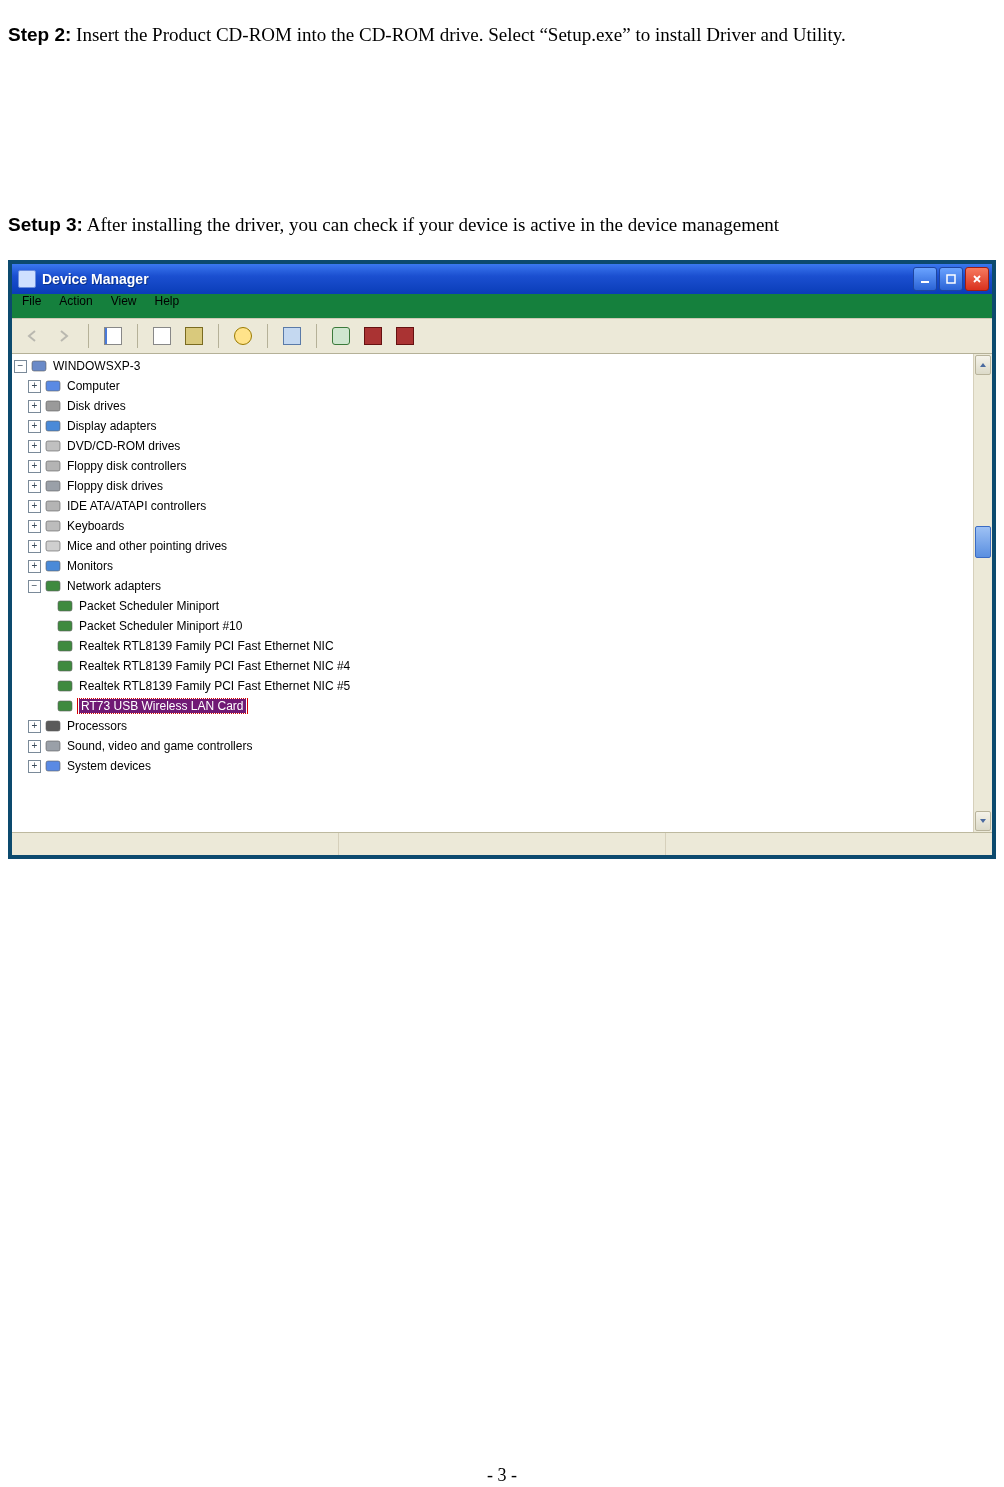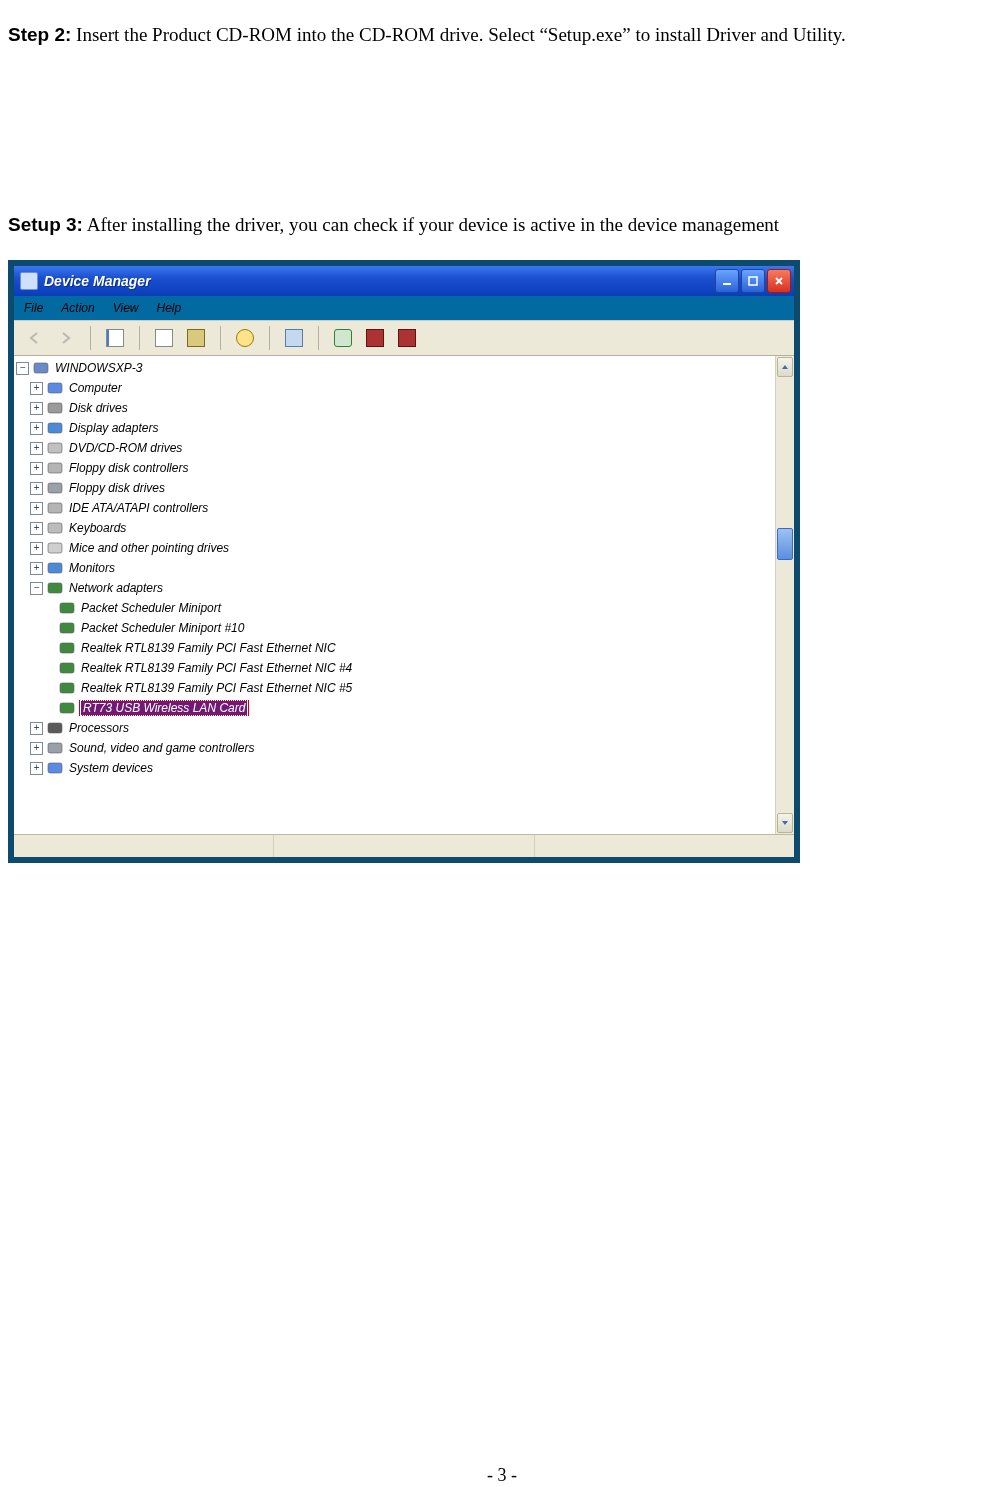--- a/index.html
+++ b/index.html
@@ -14,27 +14,26 @@
     width:1004px;
     height:1487px;
     box-sizing:border-box;
     padding:0 8px;
     position:relative;
   }
   .step-text{line-height:32px;text-align:justify;}
   .step-label{font-family:Arial,sans-serif;font-weight:bold;}
   .gap-small{height:120px;}
   .screenshot{
-    width:792px;
-    border:6px solid #0c4a6e;
+    width:988px;
+    border:4px solid #0c4a6e;
     box-sizing:border-box;
     font-family:Tahoma,Arial,sans-serif;
     font-size:12px;
     color:#000;
-    font-style:italic;
   }
   .titlebar{
     height:30px;
     background:linear-gradient(#3a78ef,#1b4fd0 40%,#0a3db8);
     display:flex;
     align-items:center;
     justify-content:space-between;
     padding:0 3px 0 6px;
     color:#fff;
   }
@@ -44,24 +43,23 @@
   .winbtns{display:flex;gap:2px;}
   .winbtn{
     width:22px;height:22px;border-radius:3px;
     background:linear-gradient(#6aa3ff,#2a63d6);
     border:1px solid #1e46a0;
     display:flex;align-items:center;justify-content:center;
     color:#fff;font-weight:bold;
   }
   .winbtn.close{background:linear-gradient(#f77a5e,#d9311e);border-color:#9e1d10;}
   .menubar{
-    background:#0369a1;
+    background:#15803d;
     height:24px;
     display:flex;
-    align-items:center;
     gap:18px;
     padding:0 10px;
     border-bottom:1px solid #cfc9b6;
   }
   .toolbar{
     background:#ece9d8;
     height:34px;
     display:flex;
     align-items:center;
     gap:8px;

